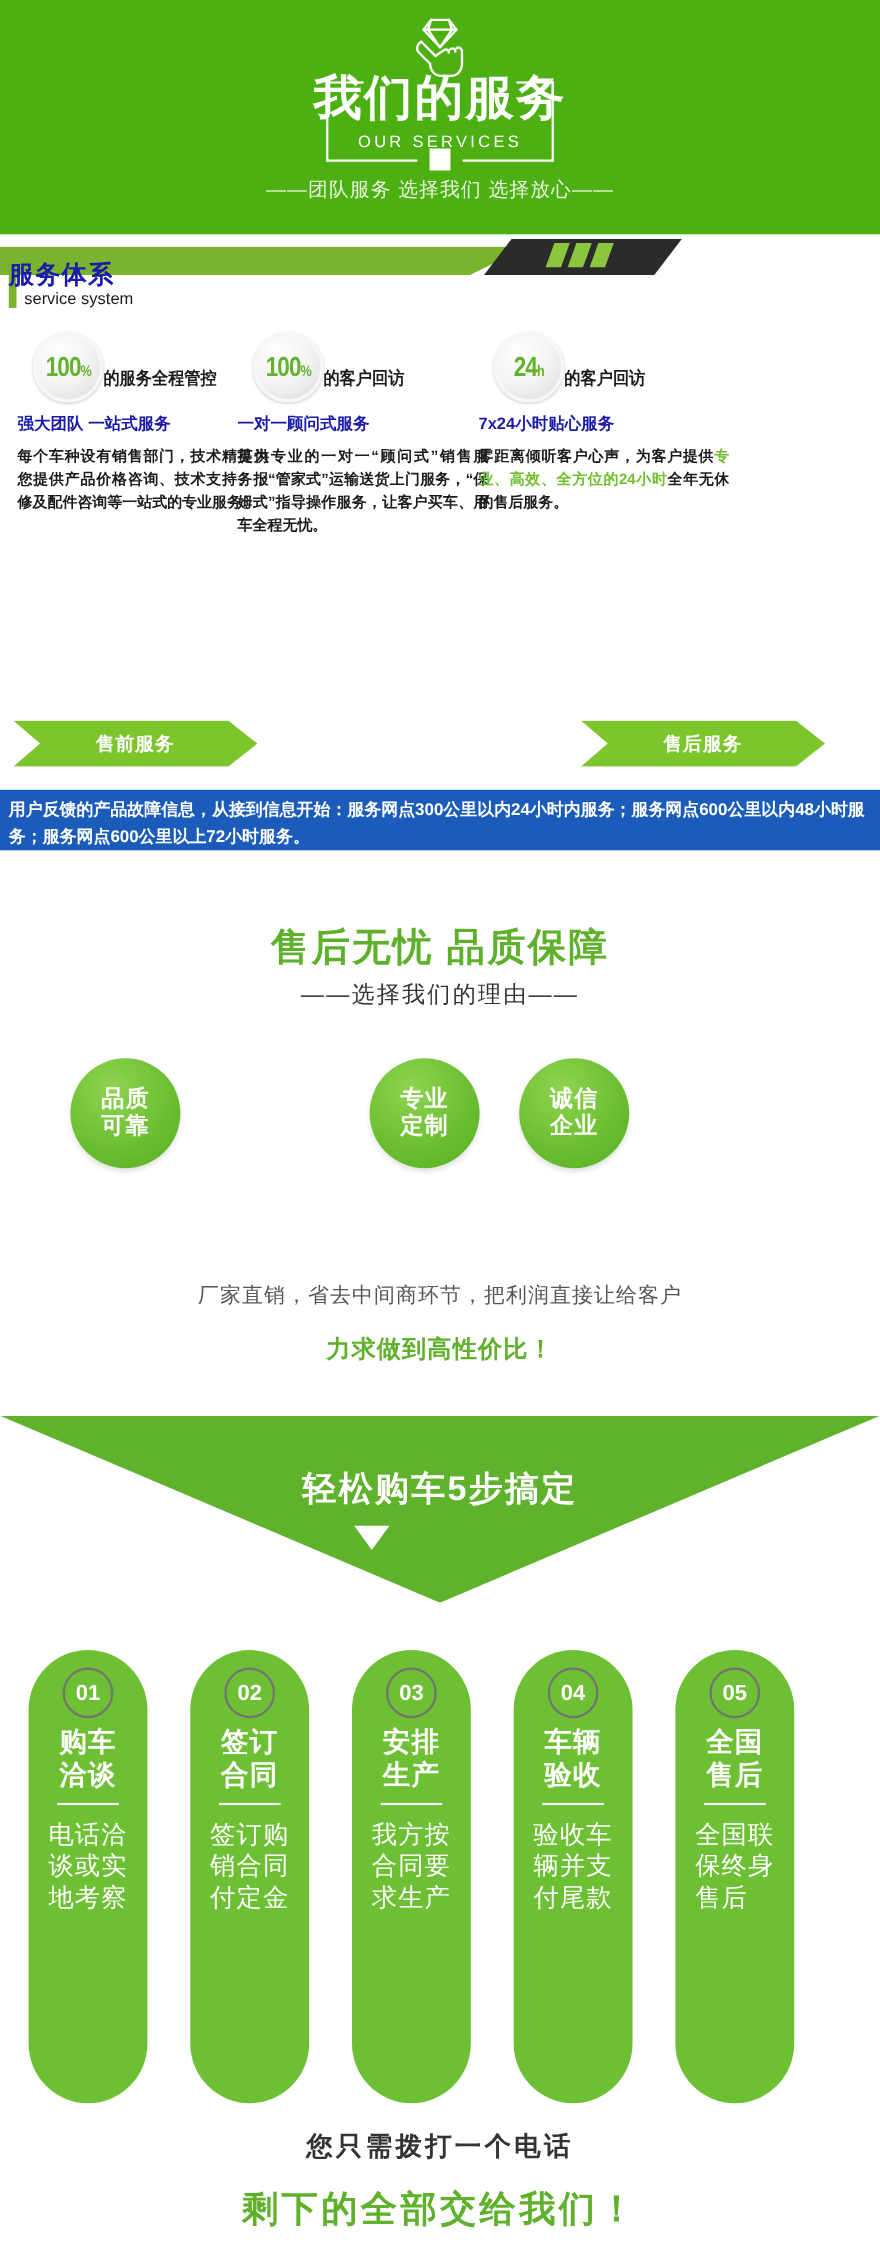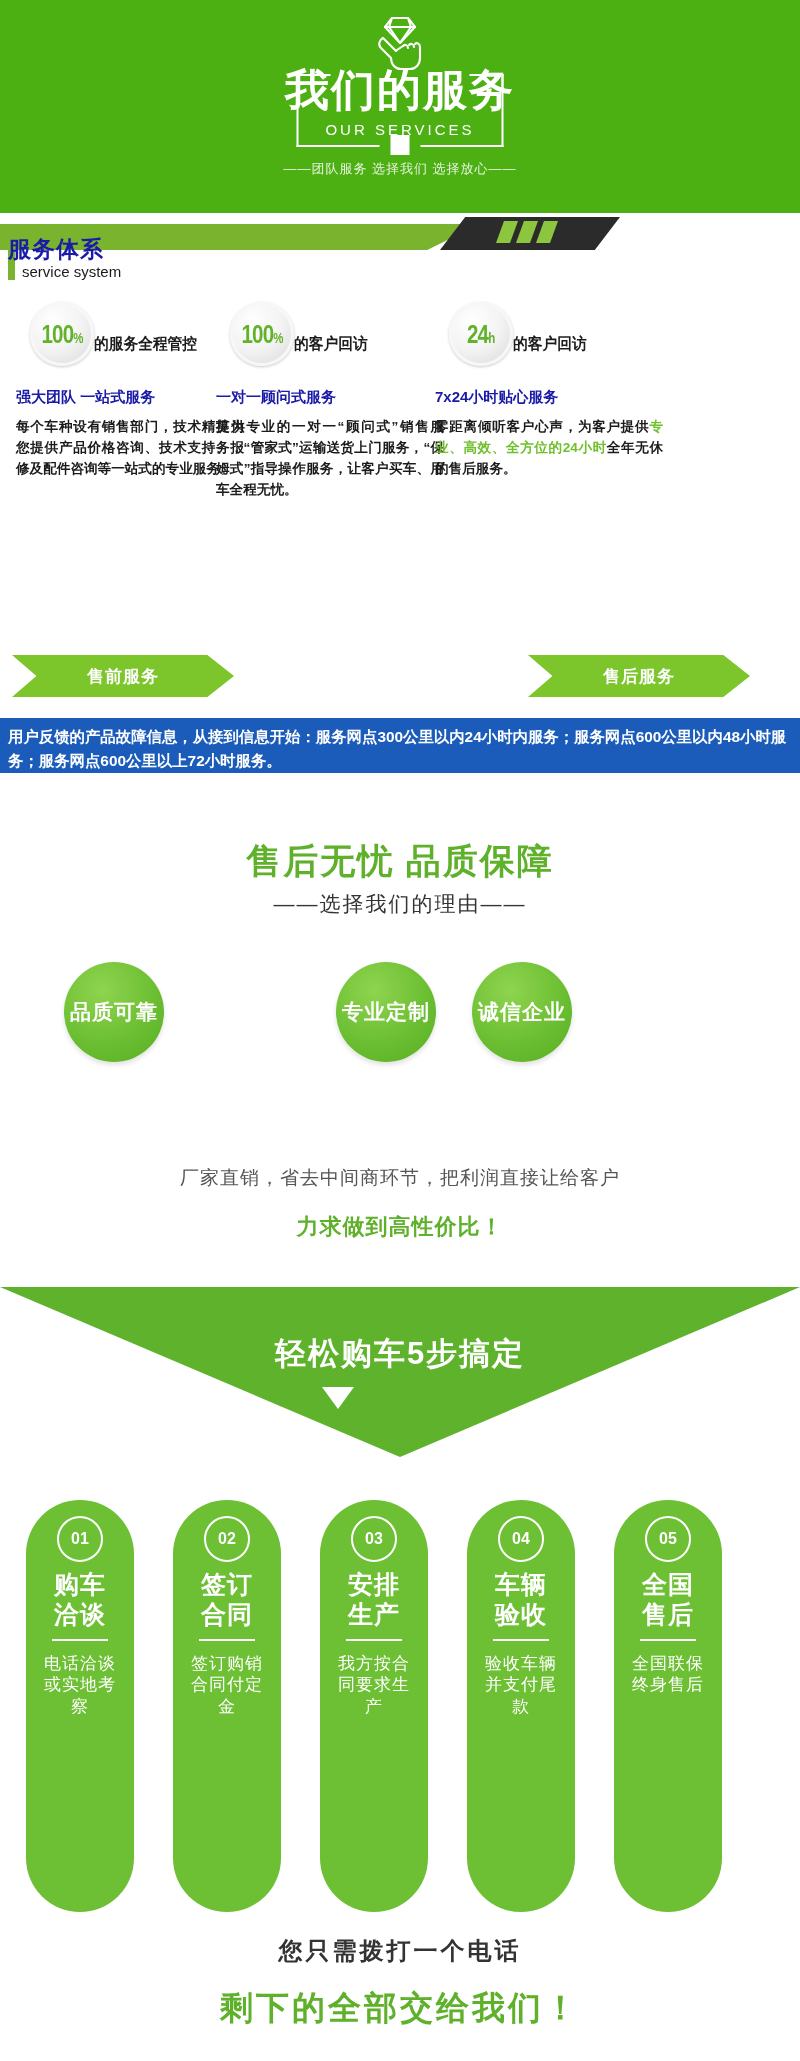--- a/index.html
+++ b/index.html
@@ -31,21 +31,21 @@
     position:absolute; left:50%; top:68px; transform:translateX(-50%);
     color:#ffffff; font-size:44px; font-weight:bold; letter-spacing:2px;
     white-space:nowrap; line-height:1;
   }
   .hero-sub{
     position:absolute; left:50%; top:121px; transform:translateX(-50%);
     color:#ffffff; font-size:15px; letter-spacing:3px; white-space:nowrap;
   }
   .hero-tag{
     position:absolute; left:50%; top:160px; transform:translateX(-50%);
-    color:#e8f3e0; font-size:13px; letter-spacing:1px; white-space:nowrap;
+    color:#e8f3e0; font-size:18px; letter-spacing:1px; white-space:nowrap;
   }
 
   
   .sysbar{ position:absolute; left:0; top:213px; width:800px; height:44px; }
   .sysbar .greenwedge{
     position:absolute; left:0; top:11px; width:480px; height:26px;
     background:#7ab32e;
     clip-path:polygon(0 0, 100% 0, 89% 100%, 0% 100%);
   }
   .sysbar .darkwedge{
@@ -87,21 +87,21 @@
     font-family:"Liberation Sans Narrow","Liberation Sans",sans-serif;
     transform:scaleX(.82);
   }
   .badge .num .small{ font-size:14px; }
   .badgetext{
     position:absolute; left:78px; top:32px; color:#1b1b1b;
     font-size:16px; font-weight:bold; letter-spacing:0px; white-space:nowrap;
     transform:scaleX(.92); transform-origin:left center;
   }
   .colhead{
-    margin-top:14px; color:#1a1aa8; font-size:15px; font-weight:bold;
+    margin-top:2px; color:#1a1aa8; font-size:15px; font-weight:bold;
     letter-spacing:0px; white-space:nowrap;
   }
   .colbody{
     margin-top:9px; color:#1b1b1b; font-size:13.6px; line-height:1.55;
     font-weight:bold; text-align:justify; width:228px;
   }
   .hl-green{ color:#6fc02c; }
 
   
   .chevrons{ position:absolute; left:0; top:655px; width:800px; height:44px; }
@@ -129,21 +129,21 @@
     position:absolute; left:0; top:890px; width:800px; text-align:center;
     color:#333333; font-size:21px; letter-spacing:2px;
   }
 
   
   .circles{ position:absolute; left:0; top:962px; width:800px; height:120px; }
   .rcircle{
     position:absolute; top:0; width:100px; height:100px; border-radius:50%;
     background:radial-gradient(circle at 38% 28%, #8fd44f 0%, #6cbf33 55%, #56ad22 100%);
     box-shadow:0 3px 5px rgba(0,0,0,.12);
-    display:flex; flex-direction:row; align-items:center; justify-content:center;
+    display:flex; flex-direction:column; align-items:center; justify-content:center;
     color:#ffffff; font-size:21px; font-weight:bold; line-height:1.18; letter-spacing:1px;
   }
   .rcircle.r1{ left:64px; } .rcircle.r2{ left:200px; }
   .rcircle.r3{ left:336px; } .rcircle.r4{ left:472px; }
 
   
   .direct1{
     position:absolute; left:0; top:1165px; width:800px; text-align:center;
     color:#555555; font-size:19px; letter-spacing:1px;
   }
@@ -171,31 +171,31 @@
   
   .steps{ position:absolute; left:0; top:1500px; width:800px; height:412px; }
   .step{
     position:absolute; top:0; width:108px; height:412px; border-radius:54px;
     background:#6dbf33; display:flex; flex-direction:column; align-items:center;
     padding-top:16px; overflow:hidden;
   }
   .step.p1{ left:26px; } .step.p2{ left:173px; } .step.p3{ left:320px; }
   .step.p4{ left:467px; } .step.p5{ left:614px; }
   .step .snum{
-    width:46px; height:46px; border-radius:50%; border:2px solid #ffffff;
-    color:#ffffff; font-size:16px; font-weight:bold;
+    width:46px; height:46px; border-radius:50%; border:2px solid #737373;
+    color:#ffffff; font-size:20px; font-weight:bold;
     display:flex; align-items:center; justify-content:center; margin-bottom:8px;
   }
   .step .stitle{
     color:#ffffff; font-size:25px; font-weight:bold; line-height:1.18;
     text-align:center; letter-spacing:1px; width:64px;
   }
   .step .sdiv{ width:56px; height:2px; background:#ffffff; margin:10px 0 12px 0; }
   .step .sdesc{
-    color:#ffffff; font-size:17px; line-height:1.25; text-align:center;
+    color:#ffffff; font-size:23px; line-height:1.25; text-align:left;
     letter-spacing:1px; width:72px; font-weight:normal;
   }
 
   
   .foot1{
     position:absolute; left:0; top:1935px; width:800px; text-align:center;
     color:#333333; font-size:24px; font-weight:bold; letter-spacing:3px;
   }
   .foot2{
     position:absolute; left:0; top:1986px; width:800px; text-align:center;

